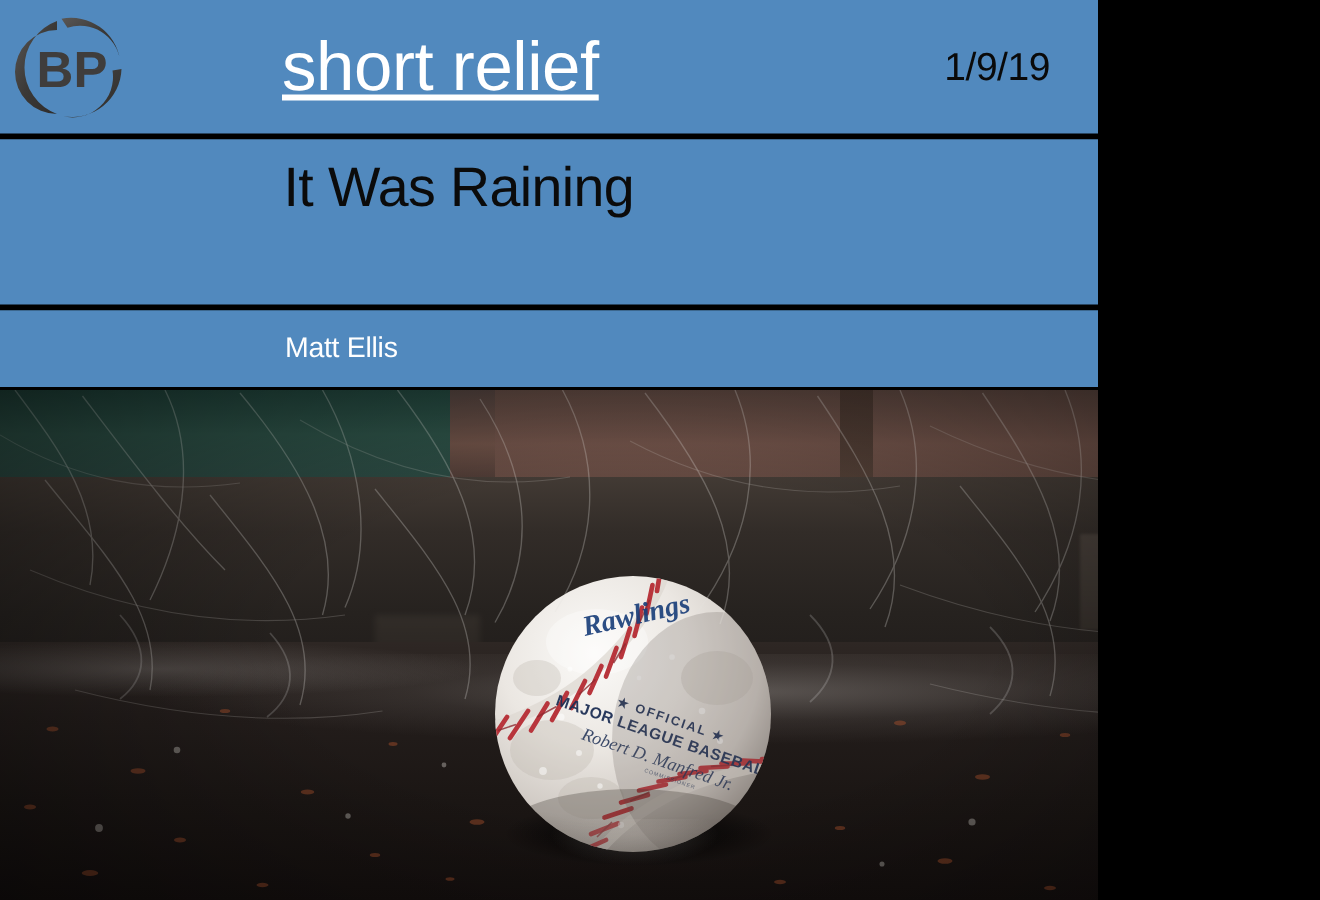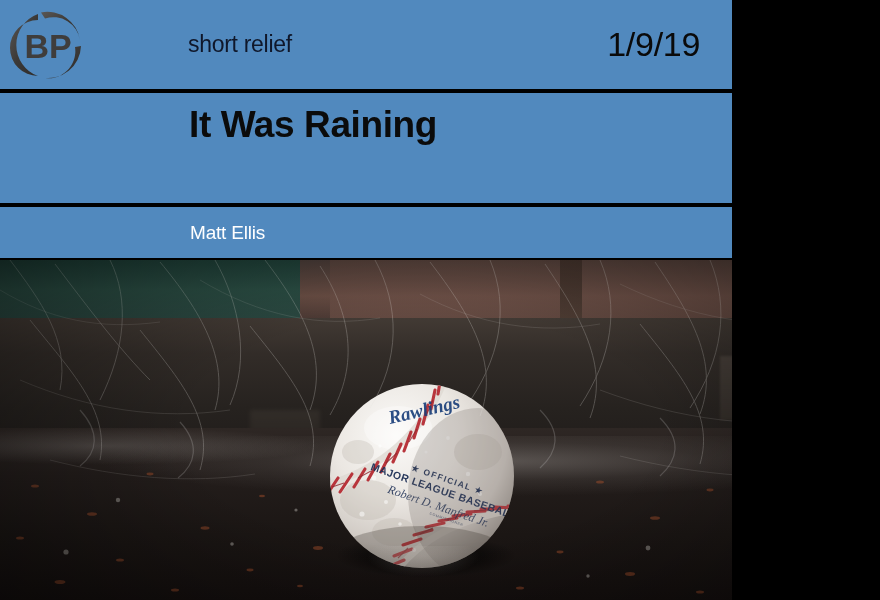--- a/index.html
+++ b/index.html
@@ -14,27 +14,27 @@
   .divider{position:absolute;left:0;width:880px;background:#000;}
   #div1{top:89px;height:4px;}
   #div2{top:203px;height:4px;}
   #div3{top:258px;height:2px;}
 
   
   #bp-logo{position:absolute;left:8px;top:6px;width:80px;height:78px;}
   #bp-logo svg{display:block;width:80px;height:78px;}
 
   
-  #brand-title{position:absolute;left:188px;top:22px;font-size:23px;font-weight:400;
-      color:#0f172a;letter-spacing:-0.3px;line-height:44px;white-space:nowrap;}
-  #issue-date{position:absolute;right:32px;top:22px;font-size:34px;font-weight:400;
+  #brand-title{position:absolute;left:188px;top:22px;font-size:46px;font-weight:400;
+      color:#ffffff;letter-spacing:-0.3px;line-height:44px;white-space:nowrap;text-decoration:underline;}
+  #issue-date{position:absolute;right:32px;top:22px;font-size:26px;font-weight:400;
       color:#0a0a0a;letter-spacing:-0.3px;line-height:44px;white-space:nowrap;}
 
   
-  #article-title{position:absolute;left:189px;top:101px;font-size:37px;font-weight:700;
+  #article-title{position:absolute;left:189px;top:101px;font-size:37px;font-weight:400;
       color:#0b0b0b;letter-spacing:-0.4px;line-height:48px;white-space:nowrap;}
 
   
   #article-author{position:absolute;left:190px;top:216px;font-size:19px;font-weight:400;
       color:#ffffff;letter-spacing:-0.2px;line-height:34px;white-space:nowrap;}
 
   
   #photo{position:absolute;left:0;top:260px;width:880px;height:340px;overflow:hidden;
       background:#1a1715;}
   #photo .layer{position:absolute;left:0;top:0;width:880px;height:340px;}

